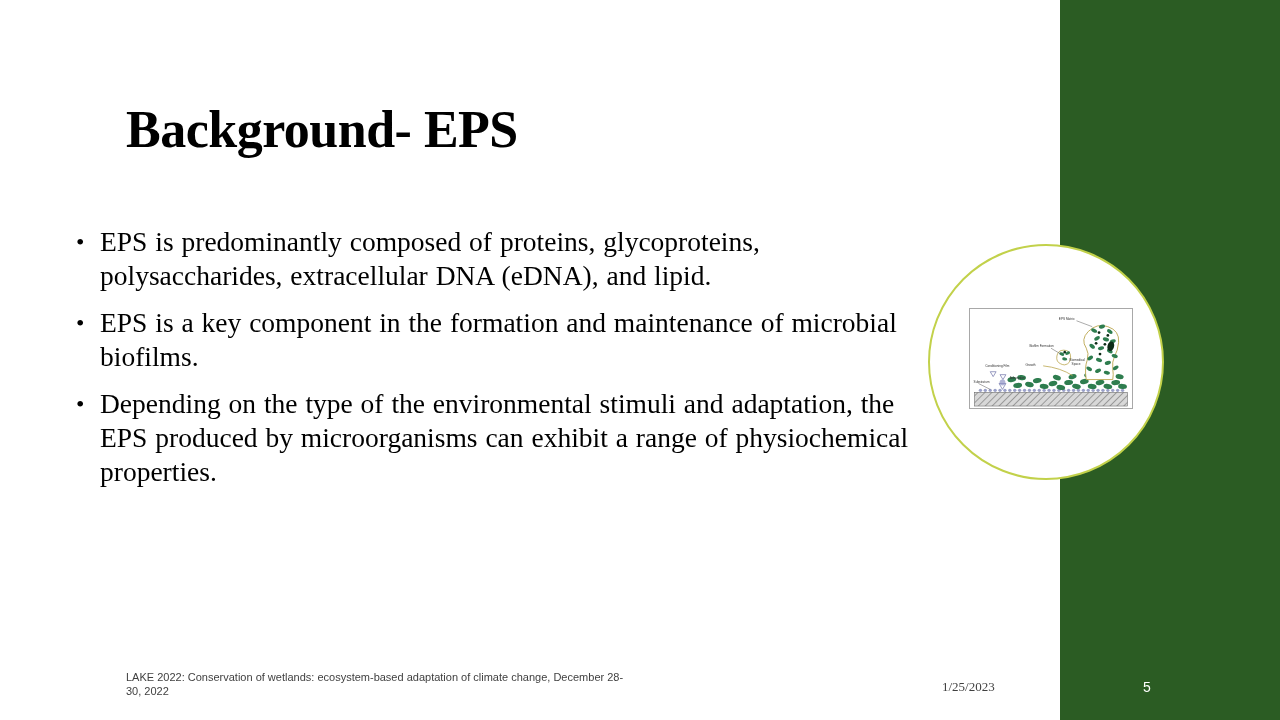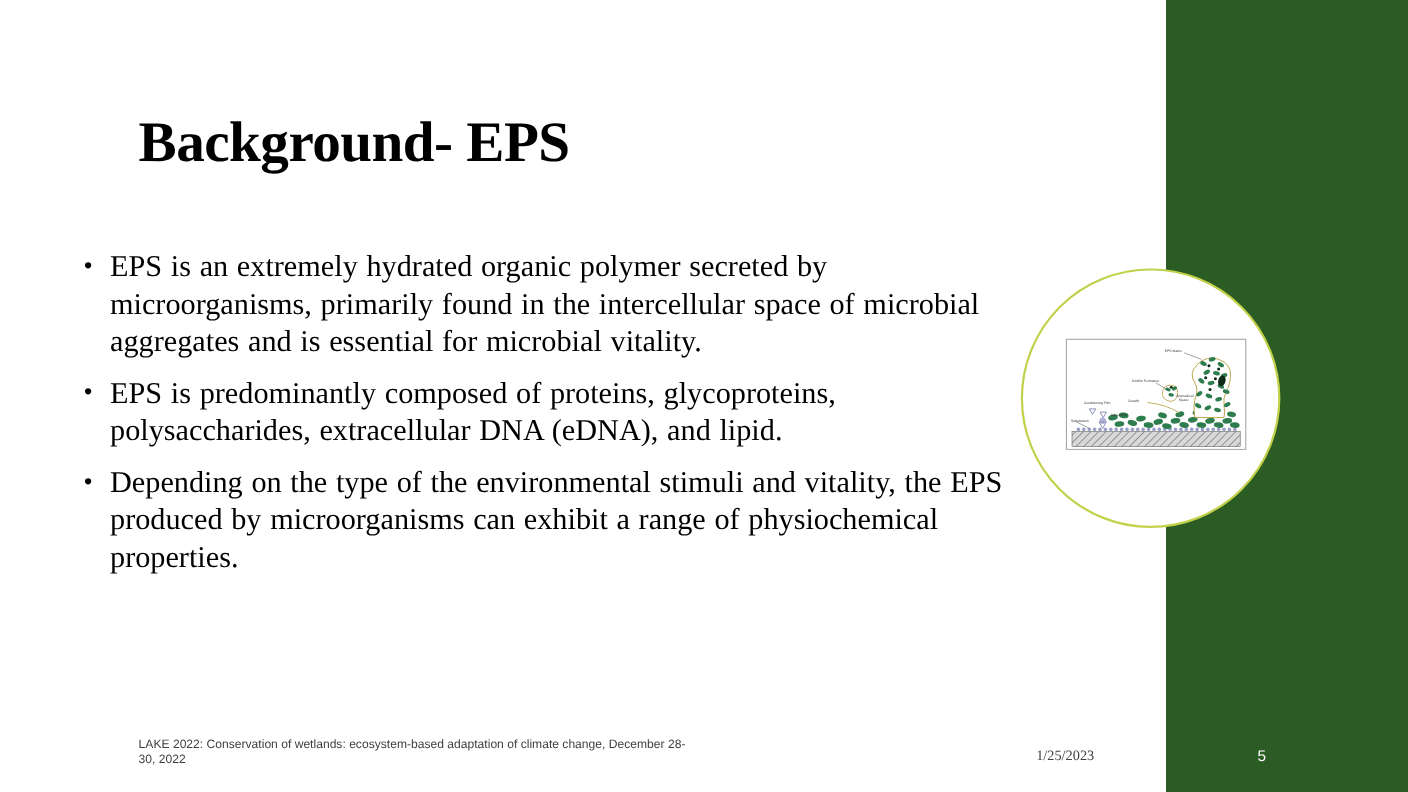--- a/index.html
+++ b/index.html
@@ -132,23 +132,23 @@
 </head>
 <body>
 
 <div id="slide">
 
   <div id="green-panel"></div>
 
   <div id="title">Background- EPS</div>
 
   <ul id="body-list">
-    <li class="bullet-item">EPS is an extremely hydrated organic polymer secreted by microorganisms, primarily found in the intercellular space of microbial aggregates and is essential for microbial vitality.</li>
     <li class="bullet-item">EPS is predominantly composed of proteins, glycoproteins, polysaccharides, extracellular DNA (eDNA), and lipid.</li>
-    <li class="bullet-item">Depending on the type of the environmental stimuli and vitality, the EPS produced by microorganisms can exhibit a range of physiochemical properties.</li>
+    <li class="bullet-item">EPS is a key component in the formation and maintenance of microbial biofilms.</li>
+    <li class="bullet-item">Depending on the type of the environmental stimuli and adaptation, the EPS produced by microorganisms can exhibit a range of physiochemical properties.</li>
   </ul>
 
   <div id="circle-frame"></div>
 
   <div id="biofilm-figure">
     <svg viewBox="0 0 164 101" xmlns="http://www.w3.org/2000/svg">
       <rect x="0" y="0" width="164" height="101" fill="#ffffff"></rect>
 
       <defs>
         <pattern id="hatch" width="5" height="5" patternUnits="userSpaceOnUse" patternTransform="rotate(45)">

